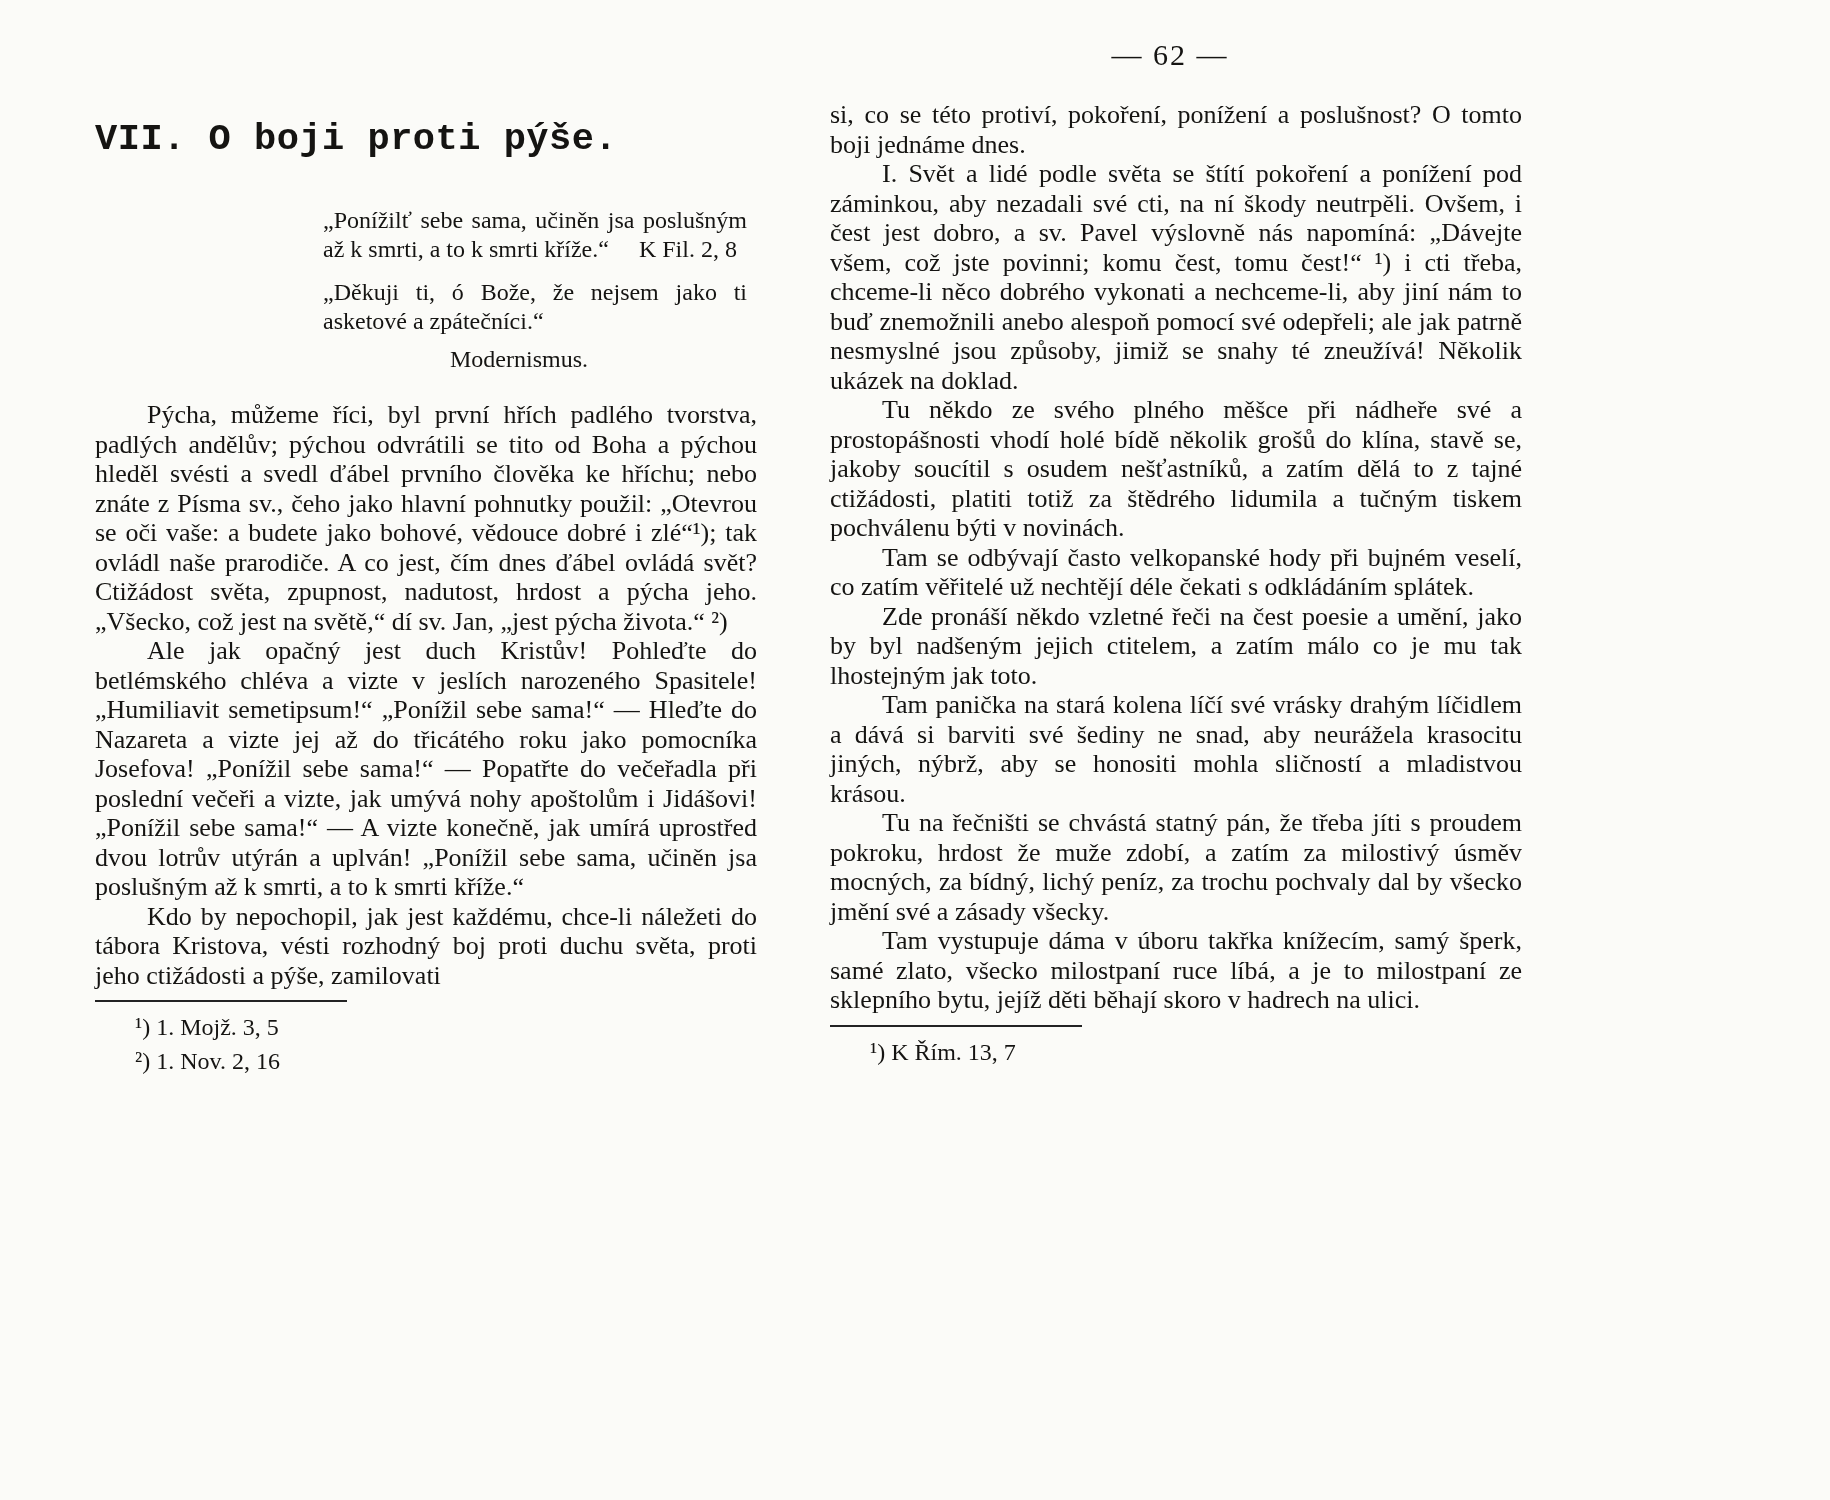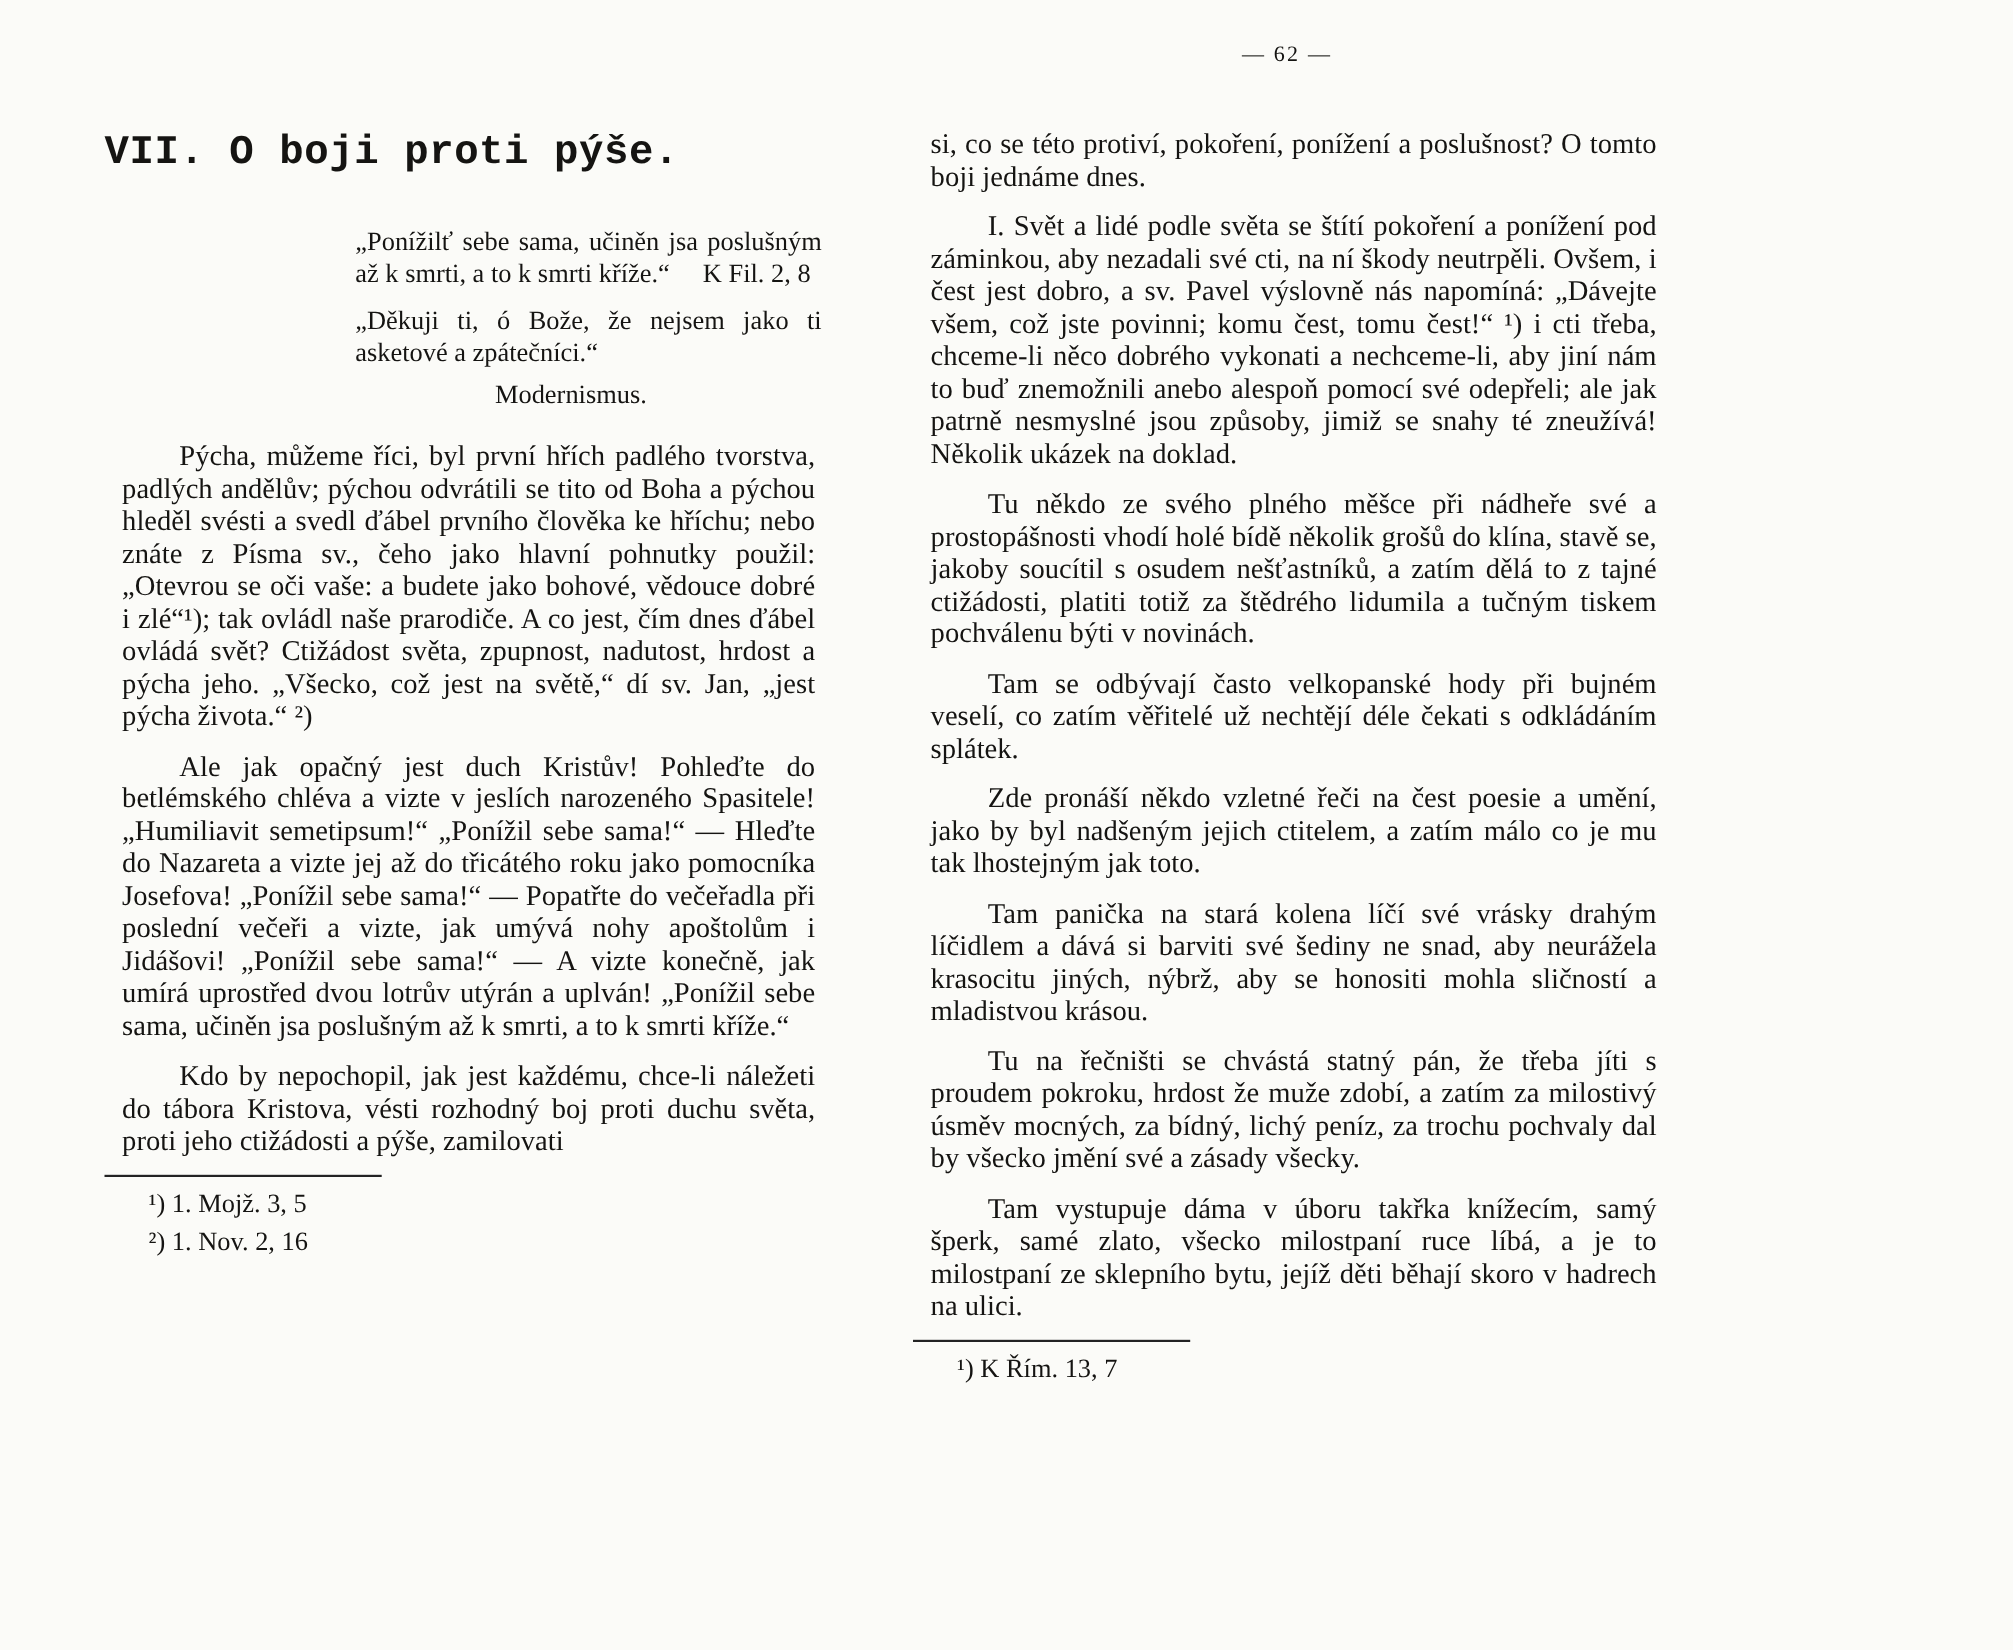--- a/index.html
+++ b/index.html
@@ -14,21 +14,21 @@
     color: #151412;
     position: relative;
     overflow: hidden;
   }
   .page-number {
     position: absolute;
     top: 38px;
     left: 1085px;
     width: 170px;
     text-align: center;
-    font-size: 20px;
+    font-size: 30px;
     letter-spacing: 2px;
   }
   .col {
     position: absolute;
   }
   .col-left {
     left: 95px;
     top: 118px;
     width: 662px;
   }
@@ -62,21 +62,21 @@
   .src-block {
     display: block;
     text-align: center;
     padding-right: 32px;
     margin-top: 9px;
   }
   p.body {
     font-size: 26px;
     line-height: 29.5px;
     text-align: justify;
-    margin: 16px;
+    margin: 0;
     text-indent: 52px;
   }
   p.body.no-indent {
     text-indent: 0;
   }
   .fn-rule {
     border: none;
     border-top: 2px solid #232323;
     width: 252px;
     margin: 10px 0 8px 0;

